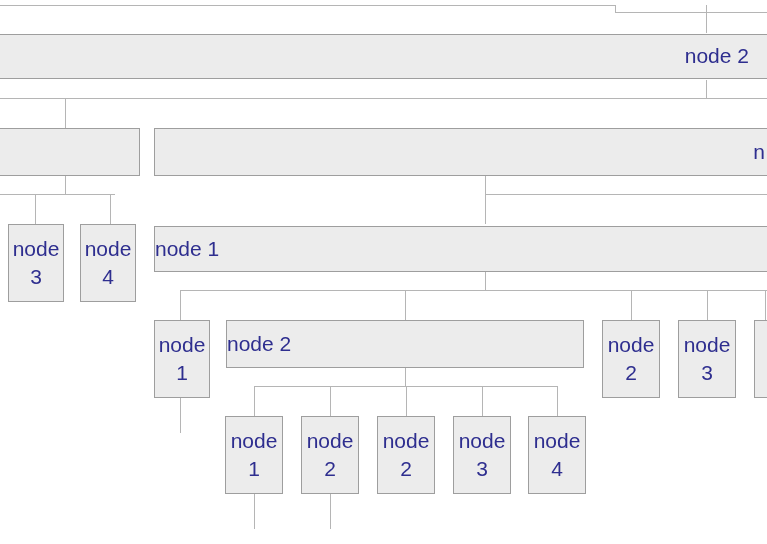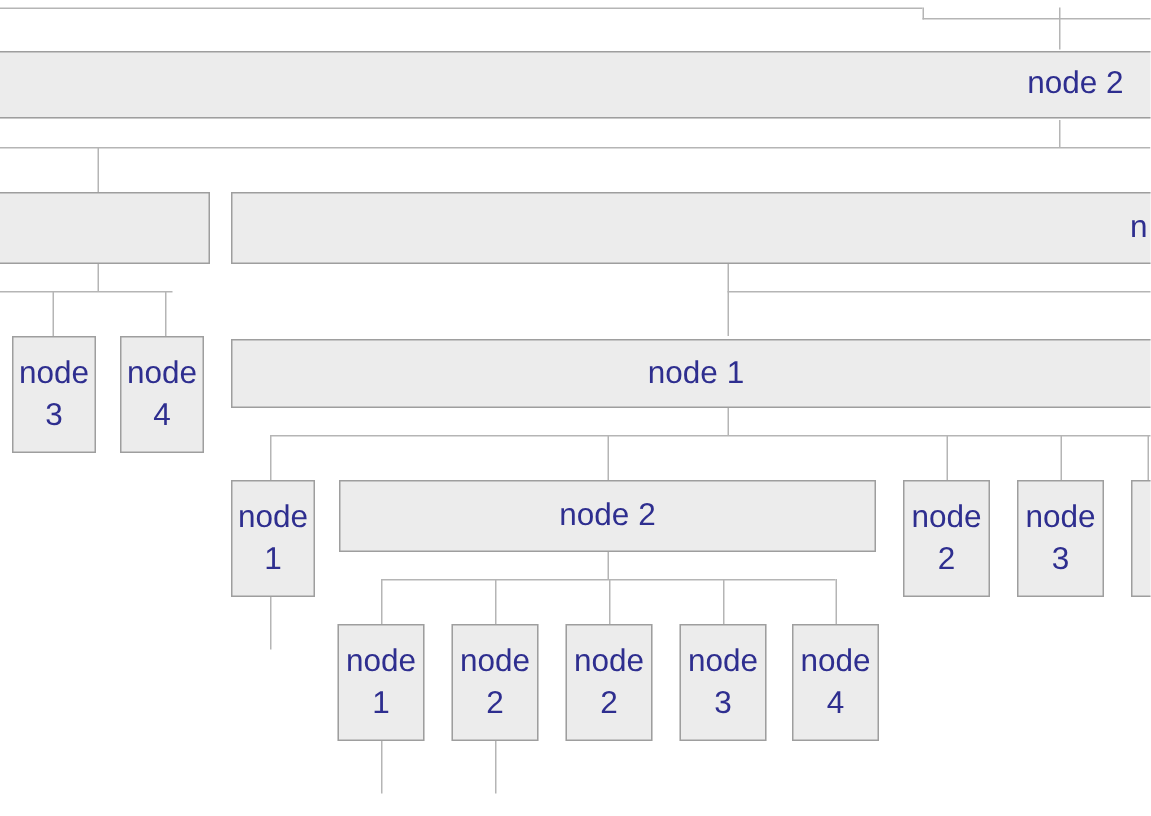--- a/index.html
+++ b/index.html
@@ -16,21 +16,21 @@
       position: relative;
     }
     .node {
       position: absolute;
       background: #ececec;
       border: 1px solid #9e9e9e;
       color: #2e2e8f;
       font-size: 21px;
       display: flex;
       align-items: center;
-      justify-content: center;
+      justify-content: flex-start;
       text-align: center;
       line-height: 1.35;
     }
     .connector {
       position: absolute;
       background: #b5b5b5;
     }
     .watermark {
       position: absolute;
       right: 8px;

